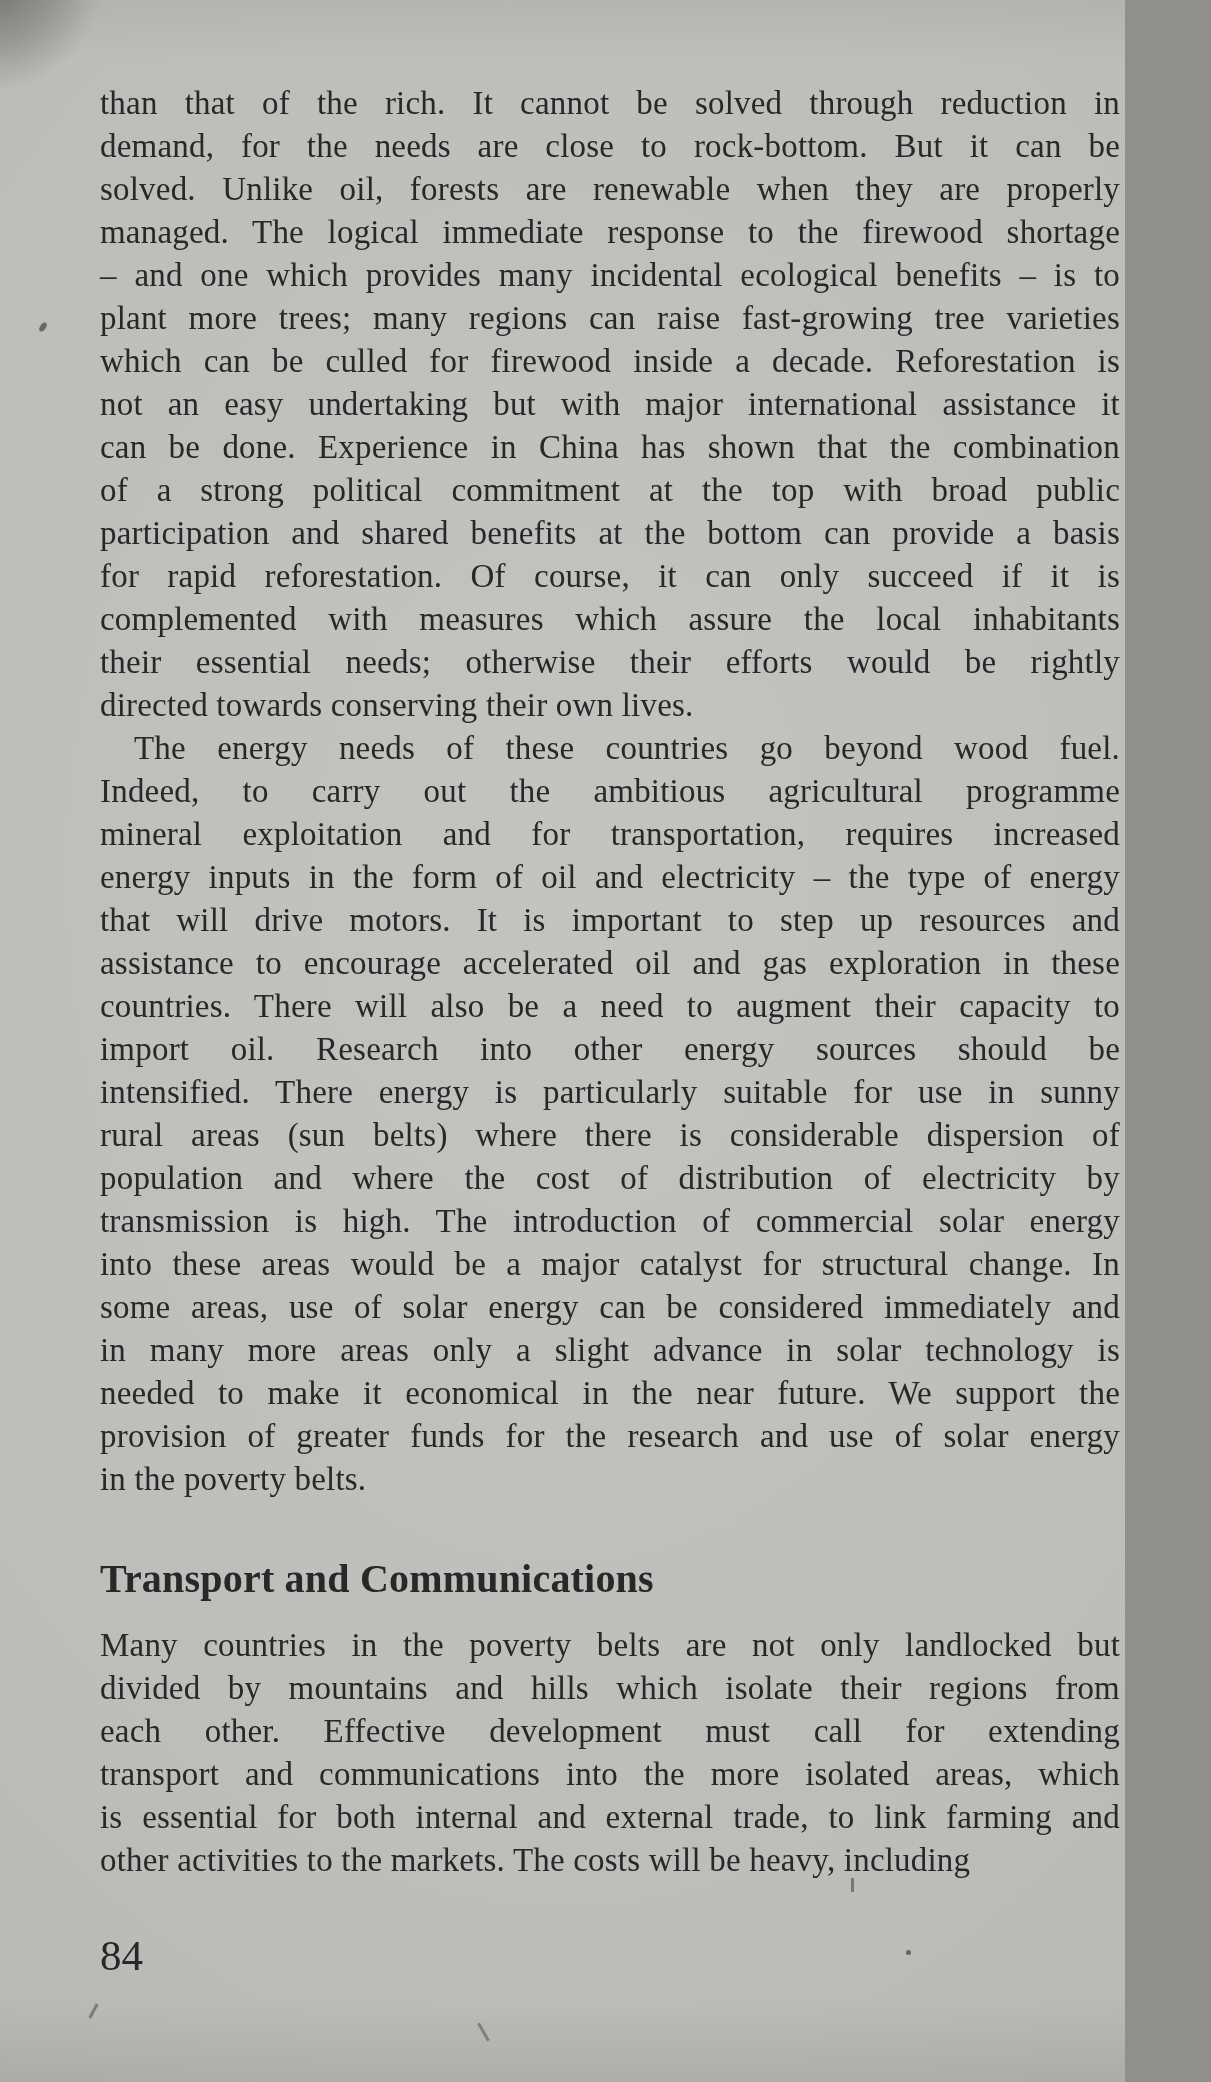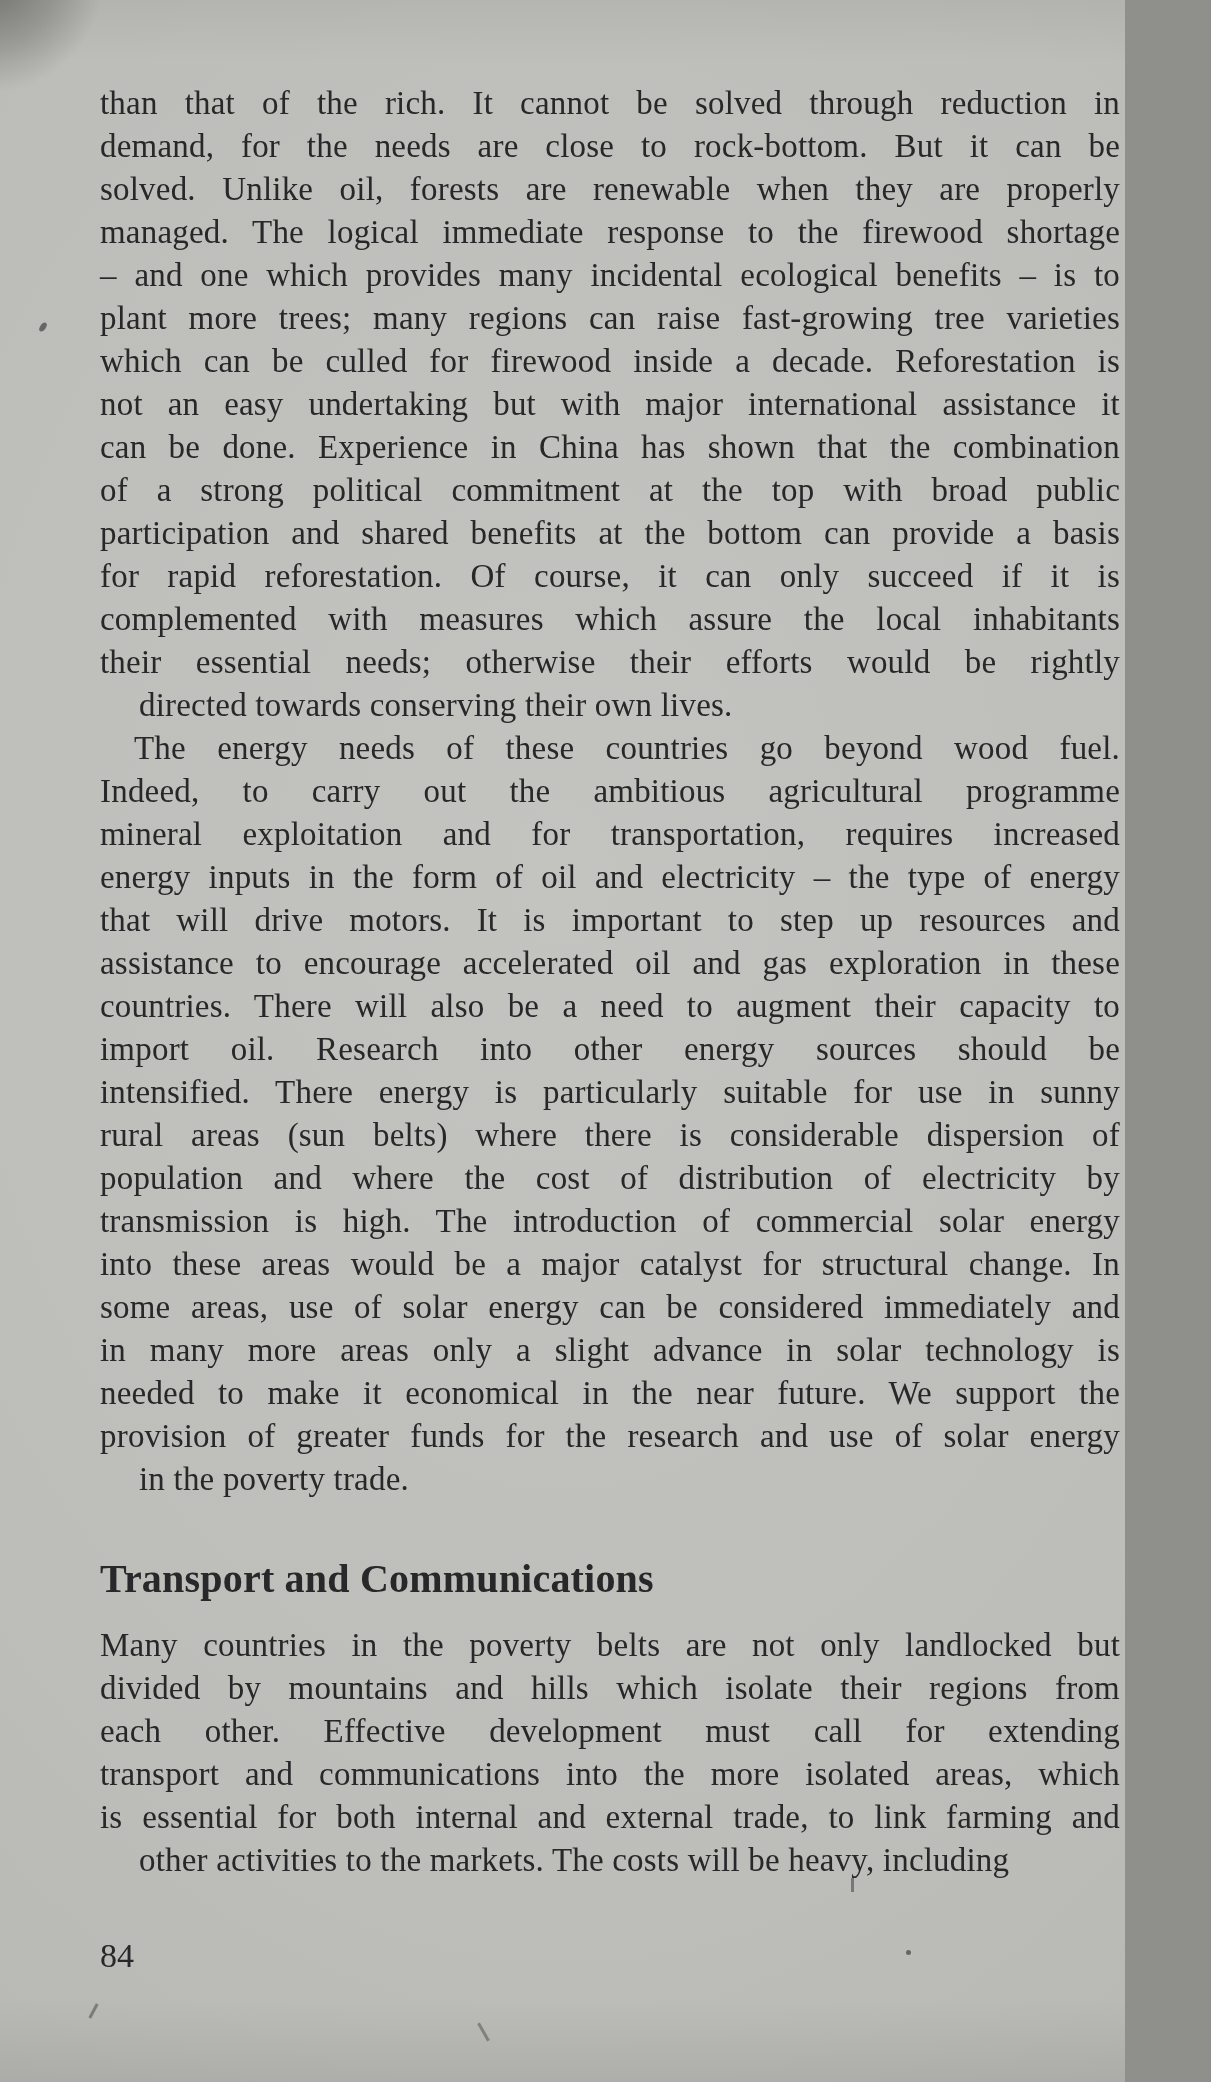--- a/index.html
+++ b/index.html
@@ -28,37 +28,36 @@
     line-height: 43px;
   }
   .paragraph { margin: 0; }
   .line {
     text-align: justify;
     text-align-last: justify;
     letter-spacing: 0.2px;
   }
   .line.last {
     text-align-last: left;
-    margin-left: 39px;
   }
   .line.first-indent {
     text-indent: 34px;
   }
   .section-heading {
     font-size: 40px;
     font-weight: bold;
     line-height: 43px;
     margin: 56px 0 24px 0;
     letter-spacing: 0.2px;
   }
   .page-number {
     position: absolute;
     left: 100px;
     top: 1936px;
-    font-size: 34px;
+    font-size: 43px;
     line-height: 40px;
   }
   
   .speck {
     position: absolute;
     background: #4a4a48;
     opacity: 0.75;
   }
   .speck.comma-mark   { left: 40px;  top: 322px;  width: 6px;  height: 10px; border-radius: 60% 40% 60% 40%; transform: rotate(25deg); }
   .speck.slash-mark   { left: 92px;  top: 2003px; width: 3px;  height: 16px; transform: rotate(28deg); opacity: 0.55; }
@@ -99,21 +98,21 @@
         <div class="line">import oil. Research into other energy sources should be</div>
         <div class="line">intensified. There energy is particularly suitable for use in sunny</div>
         <div class="line">rural areas (sun belts) where there is considerable dispersion of</div>
         <div class="line">population and where the cost of distribution of electricity by</div>
         <div class="line">transmission is high. The introduction of commercial solar energy</div>
         <div class="line">into these areas would be a major catalyst for structural change. In</div>
         <div class="line">some areas, use of solar energy can be considered immediately and</div>
         <div class="line">in many more areas only a slight advance in solar technology is</div>
         <div class="line">needed to make it economical in the near future. We support the</div>
         <div class="line">provision of greater funds for the research and use of solar energy</div>
-        <div class="line last">in the poverty trade.</div>
+        <div class="line last">in the poverty belts.</div>
       </div>
       <div class="section-heading">Transport and Communications</div>
       <div class="paragraph">
         <div class="line">Many countries in the poverty belts are not only landlocked but</div>
         <div class="line">divided by mountains and hills which isolate their regions from</div>
         <div class="line">each other. Effective development must call for extending</div>
         <div class="line">transport and communications into the more isolated areas, which</div>
         <div class="line">is essential for both internal and external trade, to link farming and</div>
         <div class="line last">other activities to the markets. The costs will be heavy, including</div>
       </div>

